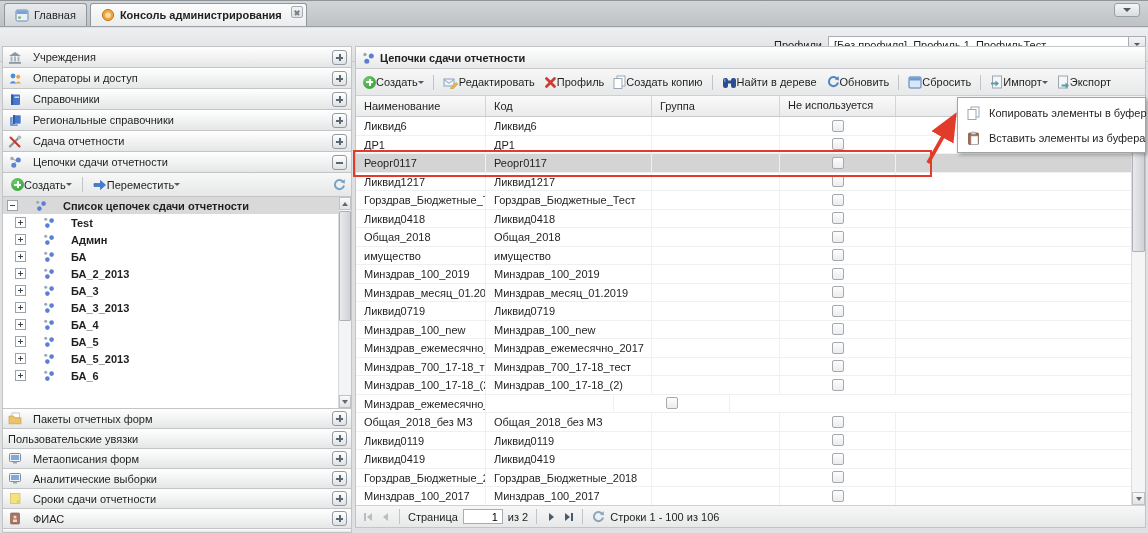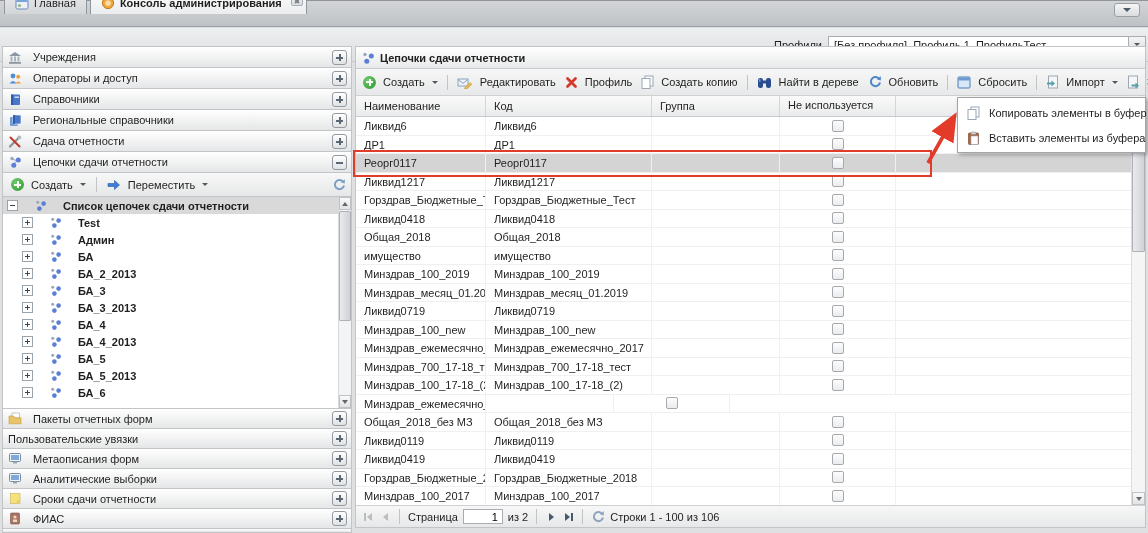--- a/index.html
+++ b/index.html
@@ -1,21 +1,21 @@
 <!DOCTYPE html>
 <html><head>
 <meta charset="utf-8">
 <style>
   * { margin:0; padding:0; box-sizing:border-box; }
   html,body { width:1148px; height:533px; overflow:hidden; }
   body { position:relative; background:#dfe0e2; font-family:"Liberation Sans","DejaVu Sans",sans-serif; font-size:11px; color:#1f1f1f; }
   svg { display:block; flex:none; }
 
   
-  .tabbar { position:absolute; left:0; top:0; right:0; height:27px; background:linear-gradient(#d2d4d7,#bfc2c5); border-top:1px solid #8f9499; border-bottom:1px solid #9aa0a5; display:flex; align-items:flex-end; padding:0 0 12px 4px; }
+  .tabbar { position:absolute; left:0; top:0; right:0; height:27px; background:linear-gradient(#d2d4d7,#bfc2c5); border-top:1px solid #8f9499; border-bottom:1px solid #9aa0a5; display:flex; align-items:flex-end; padding:0 0 0 4px; }
   .tab { display:flex; align-items:center; gap:5px; height:23px; padding:0 10px; border:1px solid #8f969c; border-bottom:none; border-radius:3px 3px 0 0; background:linear-gradient(#e9eaec,#d3d6d9); margin-right:3px; }
   .tab.active { background:linear-gradient(#fcfcfc,#ebecee); font-weight:bold; position:relative; padding-right:24px; }
   .tab-close { position:absolute; top:2px; right:3px; width:12px; height:12px; border:1px solid #a7adb3; border-radius:2px; background:linear-gradient(#f4f4f4,#dddfe1); }
   .tab-close::before,.tab-close::after { content:""; position:absolute; left:2px; top:4.5px; width:6px; height:1.5px; background:#7a8187; }
   .tab-close::before { transform:rotate(45deg);} .tab-close::after{ transform:rotate(-45deg);}
   .tab-overflow { position:absolute; right:8px; top:2px; width:26px; height:14px; border:1px solid #98a0a6; border-radius:3px; background:linear-gradient(#f6f6f6,#dadcde); display:flex; align-items:center; justify-content:center; }
   .caret { width:0; height:0; border-left:4px solid transparent; border-right:4px solid transparent; border-top:4px solid #4e5a64; }
   .caret.sm { border-left-width:3px; border-right-width:3px; border-top-width:3.5px; }
 
   
@@ -28,27 +28,27 @@
   .sidebar { position:absolute; left:2px; top:46px; width:350px; bottom:0; display:flex; flex-direction:column; }
   .acc-h { height:22px; flex:none; border:1px solid #c3c4c6; margin-top:-1px; background:linear-gradient(#ffffff,#e5e6e7); display:flex; align-items:center; gap:11px; padding:0 4px 0 5px; }
   .acc-h:first-child { margin-top:0; }
   .acc-h.small { height:21px; }
   .acc-label { white-space:nowrap; overflow:hidden; }
   .spacer { flex:1; }
   .box-btn { width:15px; height:15px; border:1px solid #949aa0; border-radius:3px; background:linear-gradient(#ffffff,#dfe2e4); position:relative; flex:none; }
   .box-btn::before { content:""; position:absolute; left:3px; right:3px; top:6px; height:2px; background:#5c6871; }
   .box-btn.plus::after { content:""; position:absolute; top:3px; bottom:3px; left:6px; width:2px; background:#5c6871; }
   .tree-toolbar { height:24px; flex:none; border:1px solid #c3c4c6; border-top:none; background:linear-gradient(#f8f8f8,#e6e7e8); display:flex; align-items:center; gap:4px; padding:0 5px; }
-  .tbtn { display:flex; align-items:center; gap:7px; padding:2px 3px; border-radius:2px; white-space:nowrap; }
+  .tbtn { display:flex; align-items:center; gap:0; padding:2px 3px; border-radius:2px; white-space:nowrap; }
   .tsep { width:1px; height:15px; background:#c3c4c6; margin:0 3px; flex:none; }
   .tree-wrap { flex:1; border:1px solid #c3c4c6; border-top:none; background:#fff; position:relative; overflow:hidden; }
   .tree-inner { position:absolute; left:0; top:0; right:13px; bottom:0; overflow:hidden; }
   .tree-row { height:17px; display:flex; align-items:center; gap:16px; padding-left:4px; white-space:nowrap;font-weight:bold; }
   .tree-row.root { background:#d9d9d9; }
-  .tree-row.child { padding-left:19px; }
+  .tree-row.child { padding-left:12px; }
   .expander { width:11px; height:11px; border:1px solid #9aa4ad; background:#fff; position:relative; flex:none; }
   .expander::before { content:""; position:absolute; left:2px; right:2px; top:4px; height:1px; background:#3c4550; }
   .expander.plus::after { content:""; position:absolute; top:2px; bottom:2px; left:4px; width:1px; background:#3c4550; }
   .vscroll { position:absolute; right:0; top:0; bottom:0; width:13px; background:#f3f4f5; border-left:1px solid #d8d9da; }
   .sb-arrow { position:absolute; left:0; right:0; height:13px; background:linear-gradient(#fafafa,#e2e3e4); border:1px solid #c0c2c4; display:flex; align-items:center; justify-content:center; }
   .sb-arrow.up { top:0; } .sb-arrow.down { bottom:0; }
   .tri-up { width:0;height:0;border-left:3.5px solid transparent;border-right:3.5px solid transparent;border-bottom:4px solid #5e6a74; }
   .tri-down { width:0;height:0;border-left:3.5px solid transparent;border-right:3.5px solid transparent;border-top:4px solid #5e6a74; }
   .sb-thumb { position:absolute; left:0; right:0; background:linear-gradient(90deg,#e9eaec,#cfd2d6); border:1px solid #aeb2b8; border-radius:1px; }
   .sliver { height:4px; flex:none; border:1px solid #c3c4c6; border-top:none; background:linear-gradient(#ffffff,#e5e6e7); }
@@ -316,31 +316,20 @@
         </div>
         <div class="tree-row child">
           <span class="expander plus"></span>
           <span>
             <svg width="13" height="13">
               <circle cx="3.7" cy="3.2" r="1.5" fill="#9aa7b8"></circle>
               <circle cx="9.6" cy="4.6" r="2.3" fill="#5b7fd4"></circle>
               <circle cx="5.4" cy="9.6" r="2.3" fill="#5b7fd4"></circle>
             </svg>
           </span>
-          <span>БА_4_2013</span>
-        </div>
-        <div class="tree-row child">
-          <span class="expander plus"></span>
-          <span>
-            <svg width="13" height="13">
-              <circle cx="3.7" cy="3.2" r="1.5" fill="#9aa7b8"></circle>
-              <circle cx="9.6" cy="4.6" r="2.3" fill="#5b7fd4"></circle>
-              <circle cx="5.4" cy="9.6" r="2.3" fill="#5b7fd4"></circle>
-            </svg>
-          </span>
           <span>БА_5</span>
         </div>
         <div class="tree-row child">
           <span class="expander plus"></span>
           <span>
             <svg width="13" height="13">
               <circle cx="3.7" cy="3.2" r="1.5" fill="#9aa7b8"></circle>
               <circle cx="9.6" cy="4.6" r="2.3" fill="#5b7fd4"></circle>
               <circle cx="5.4" cy="9.6" r="2.3" fill="#5b7fd4"></circle>
             </svg>

